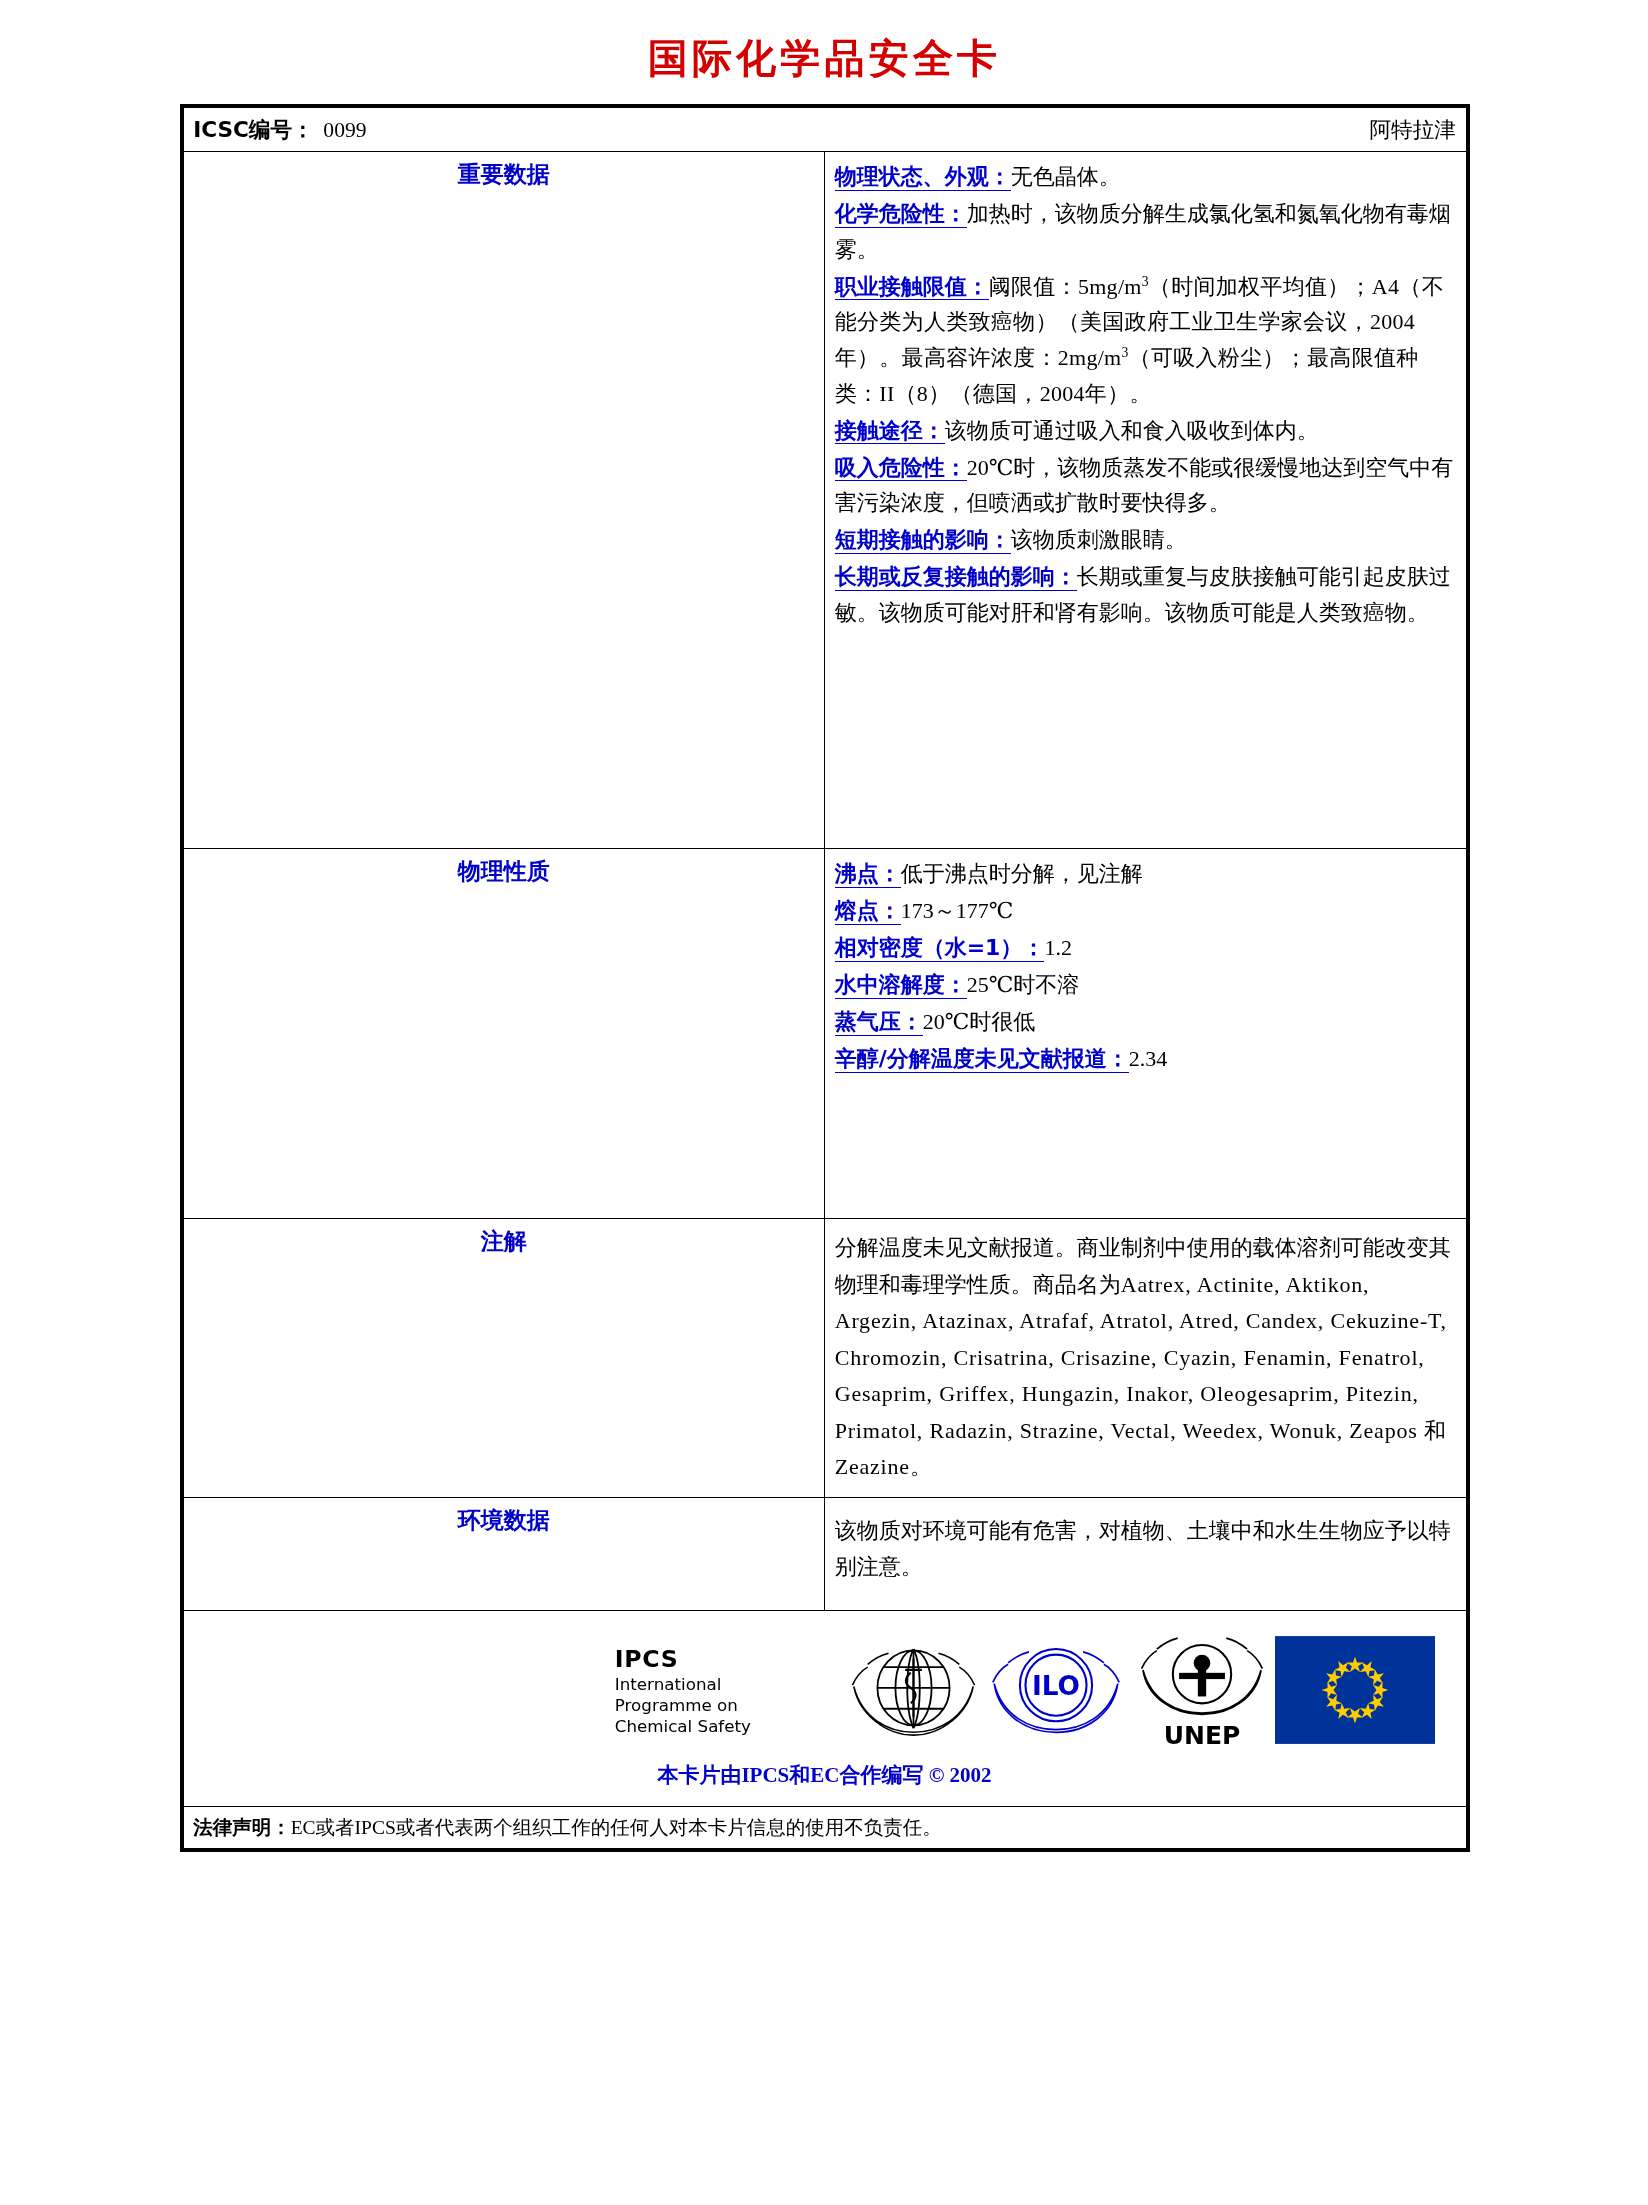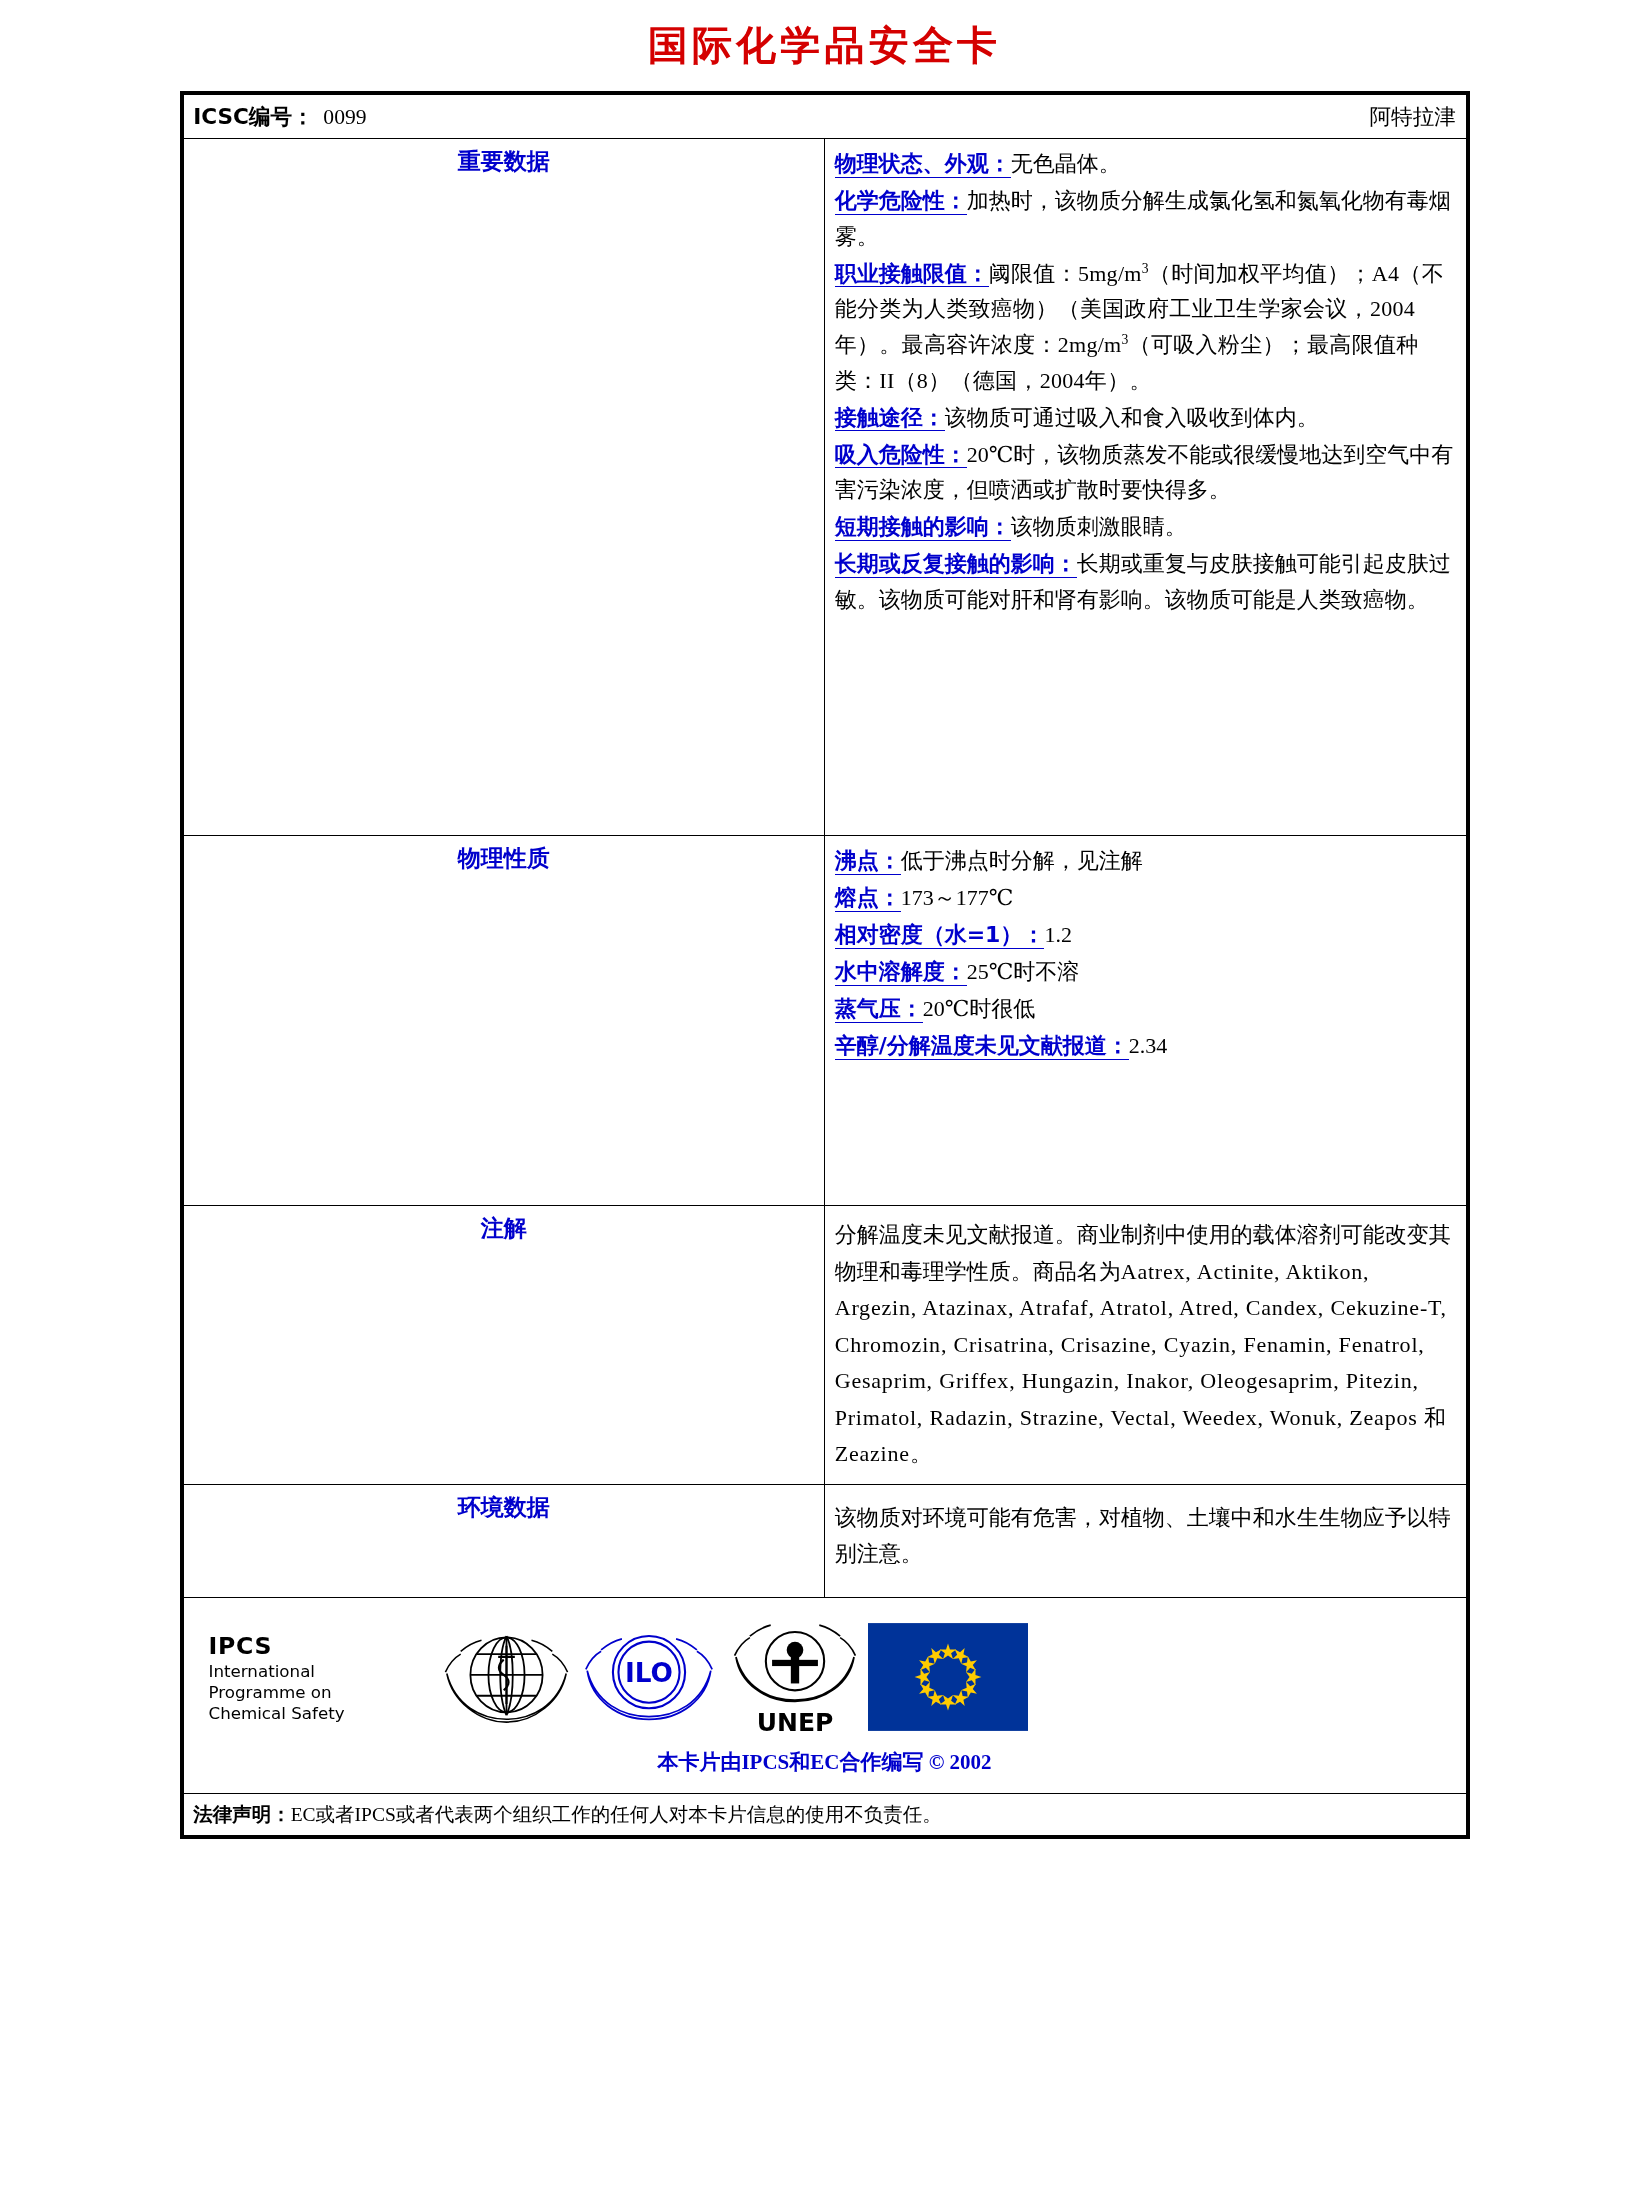--- a/index.html
+++ b/index.html
@@ -19,21 +19,21 @@
     height: 2205px;
     box-sizing: border-box;
     padding: 0;
   }
   .doc-title {
     text-align: center;
     color: #d40000;
     font-weight: bold;
     font-size: 40px;
     letter-spacing: 4.2px;
-    margin: 18px 0 18px 0;
+    margin: 31px 0 18px 0;
     font-family: "DejaVu Sans", "Liberation Sans", sans-serif;
   }
   .card {
     margin: 12px auto;
     width: 1290px;
     border: 3.5px solid #000;
     box-sizing: border-box;
   }
   table.main {
     border-collapse: collapse;
@@ -120,21 +120,21 @@
   .addinfo-value {
     font-size: 21.6px;
     padding: 5.6px 4.2px;
   }
   .logos-row td {
     padding: 0;
   }
   .logos-wrap {
     display: flex;
     align-items: center;
-    justify-content: flex-start;
+    justify-content: flex-end;
     padding: 9.7px 21px 2.8px 15.3px;
   }
   .ipcs-block {
     font-family: "DejaVu Sans", "Liberation Sans", sans-serif;
     line-height: 1.25;
     font-size: 16.7px;
     color: #000;
     width: 229px;
   }
   .ipcs-block .big {

